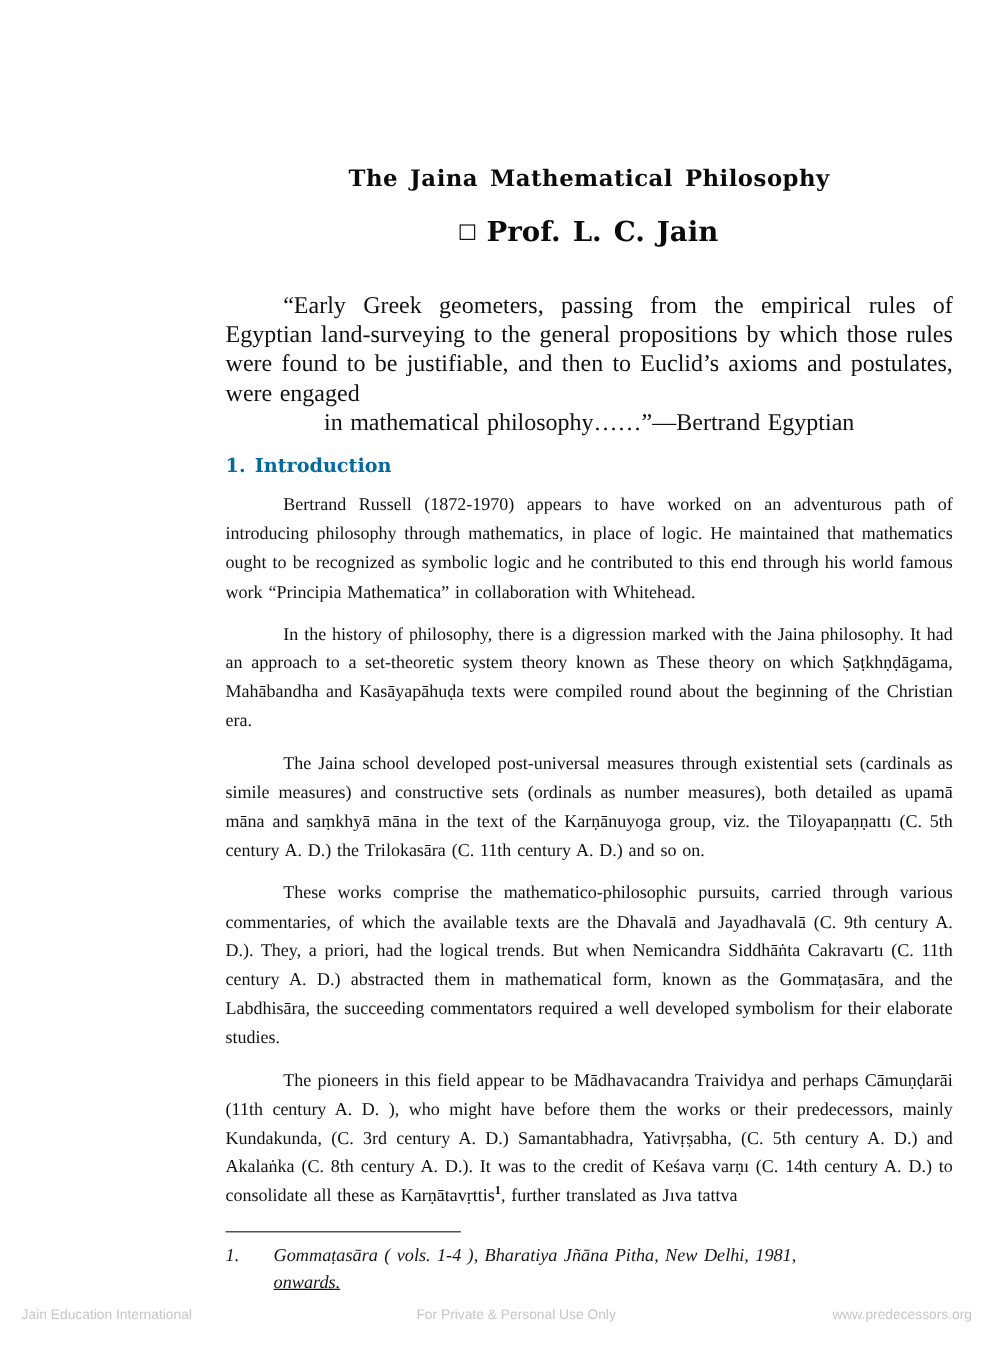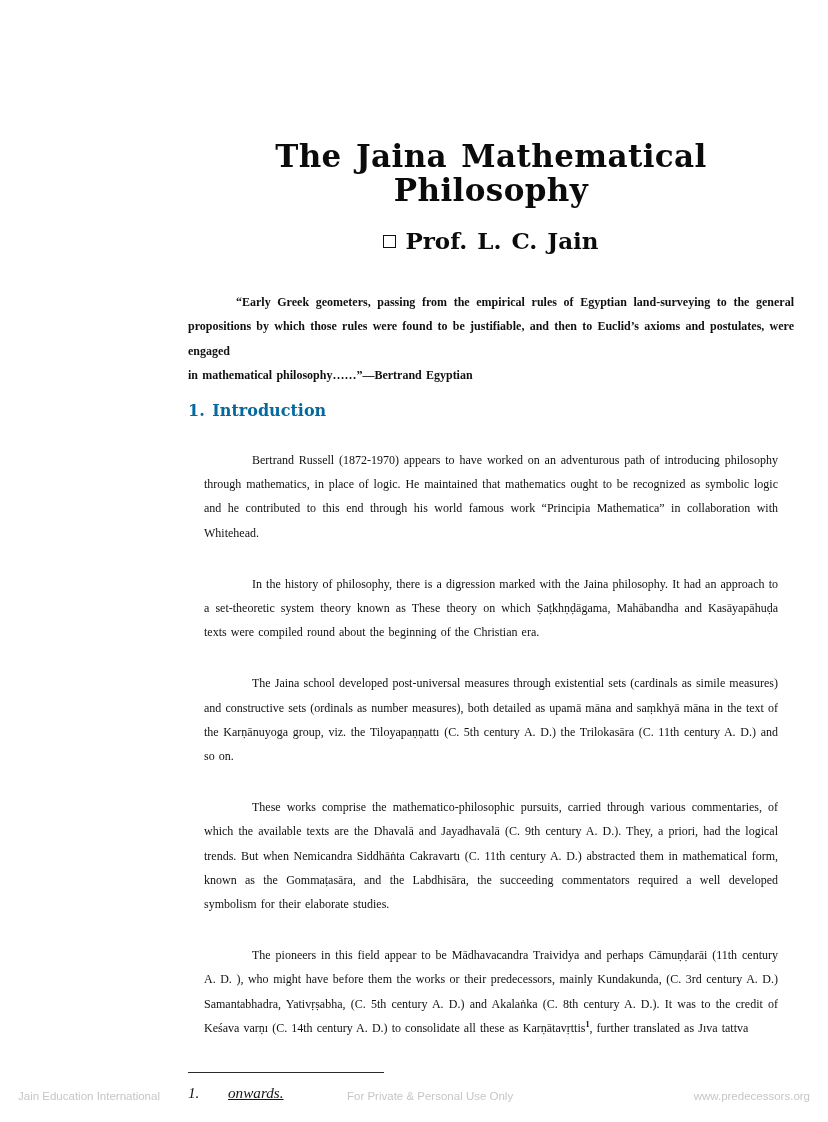--- a/index.html
+++ b/index.html
@@ -31,21 +31,21 @@
     width: 606px;
   }
 
   
   .doc-title {
     margin: 0;
     padding-top: 139px;
     text-align: center;
     font-family: "DejaVu Serif", "Liberation Serif", serif;
     font-weight: bold;
-    font-size: 31px;
+    font-size: 19px;
     letter-spacing: 0.4px;
     word-spacing: 3px;
     color: #0b0b0b;
     line-height: 1.1;
   }
 
   .author-line {
     margin: 0;
     padding-top: 20px;
     text-align: center;
@@ -62,56 +62,55 @@
     border: 1.4px solid #111;
     margin-right: 9px;
     position: relative;
     top: -1px;
   }
 
   
   .epigraph {
     margin: 0;
     padding-top: 36px;
-    font-size: 12px;
+    font-size: 20px;
     line-height: 24.2px;
     text-align: justify;
     text-indent: 48px;
     word-spacing: 1.2px;
     color: #101010;
-    font-weight: bold;
   }
   .epigraph .attrib-row {
     display: block;
     text-indent: 0;
   }
   .attrib-line {
     display: flex;
-    justify-content: flex-start;
+    justify-content: center;
     align-items: baseline;
   }
   .attrib-line .tail { white-space: pre; }
   .attrib-line .who { white-space: pre; }
 
   
   .section-head {
     margin: 0;
     padding-top: 14px;
     font-family: "DejaVu Serif", "Liberation Serif", serif;
     font-weight: bold;
     font-size: 16px;
     color: #0369a1;
     word-spacing: 2px;
   }
 
   
   .body-par {
-    margin: 16px;
+    margin: 0;
     padding-top: 11px;
-    font-size: 12px;
+    font-size: 15px;
     line-height: 24.2px;
     text-align: justify;
     text-indent: 48px;
     word-spacing: 1.1px;
     color: #101010;
   }
   .body-par.first { padding-top: 12px; }
 
   sup {
     font-size: 0.68em;
@@ -208,21 +207,21 @@
     <p class="body-par">In the history of  philosophy,  there is a  digression  marked  with  the Jaina philosophy.  It had an approach to a set-theoretic system theory known as These  theory on which  Ṣaṭkhṇḍāgama, Mahābandha and Kasāyapāhuḍa texts were compiled round about the beginning of the Christian era.</p>
     <p class="body-par">The Jaina school developed post-universal measures through existential sets (cardinals as simile  measures)  and constructive  sets (ordinals as number measures),  both detailed  as upamā māna  and saṃkhyā  māna in the text of the Karṇānuyoga group,  viz. the  Tiloyapaṇṇattı  (C. 5th century  A. D.) the Trilokasāra (C. 11th century A. D.) and so on.</p>
     <p class="body-par">These works  comprise the  mathematico-philosophic  pursuits, carried through various  commentaries,  of which the  available texts are the Dhavalā and Jayadhavalā  (C. 9th century  A. D.).   They,  a  priori,  had  the  logical trends.   But when Nemicandra Siddhāṅta Cakravartı (C. 11th century A. D.) abstracted them in  mathematical form, known as the Gommaṭasāra, and the Labdhisāra,  the succeeding  commentators required a  well developed symbolism for their elaborate studies.</p>
 
     <p class="body-par"><span>The pioneers in  this field appear to be  Mādhavacandra  Traividya and perhaps Cāmuṇḍarāi  (11th century A. D. ), who might have  before them the works  or  their  predecessors,  mainly  Kundakunda,  (C. 3rd century  A. D.) Samantabhadra,  Yativṛṣabha,  (C. 5th century A. D.)  and Akalaṅka (C. 8th century A. D.).   It was to the credit of Keśava varṇı (C. 14th century A. D.) to  consolidate all these  as Karṇātavṛttis</span><sup>1</sup><span>,  further  translated  as  Jıva tattva</span></p>
 
     <div class="footnote-zone">
       <div class="footnote-rule"></div>
       <div class="footnote">
         <span class="fn-num">1.</span>
-        <span class="fn-text"><span class="fn-second">onwards.</span></span>
+        <span class="fn-text"><span>Gommaṭasāra ( vols. 1-4 ),  Bharatiya  Jñāna  Pitha,  New  Delhi,   1981,</span><span class="fn-second">onwards.</span></span>
       </div>
     </div>
 
   </div>
 
   <div class="footer" style="color: rgb(198, 198, 198);">
     <span class="f-left">Jain Education International</span>
     <span class="f-center">For Private &amp; Personal Use Only</span>
     <span class="f-right">www.predecessors.org</span>
   </div>

